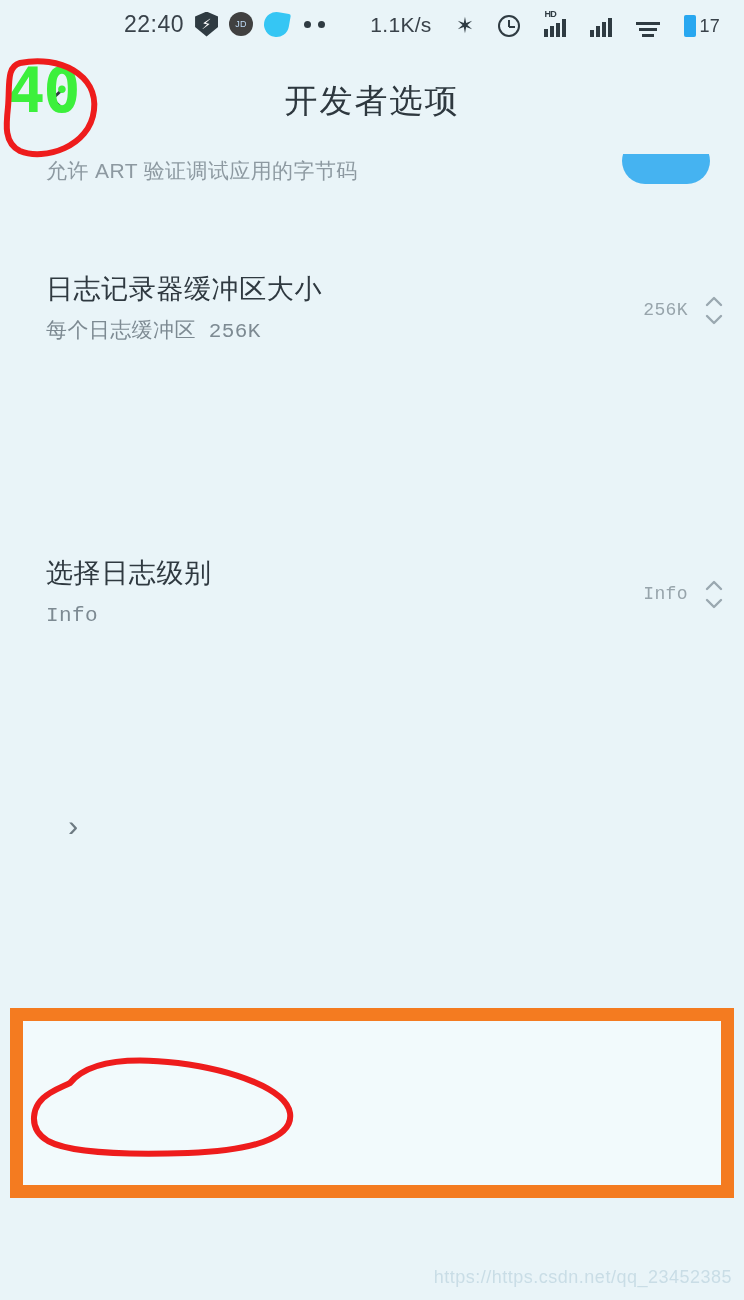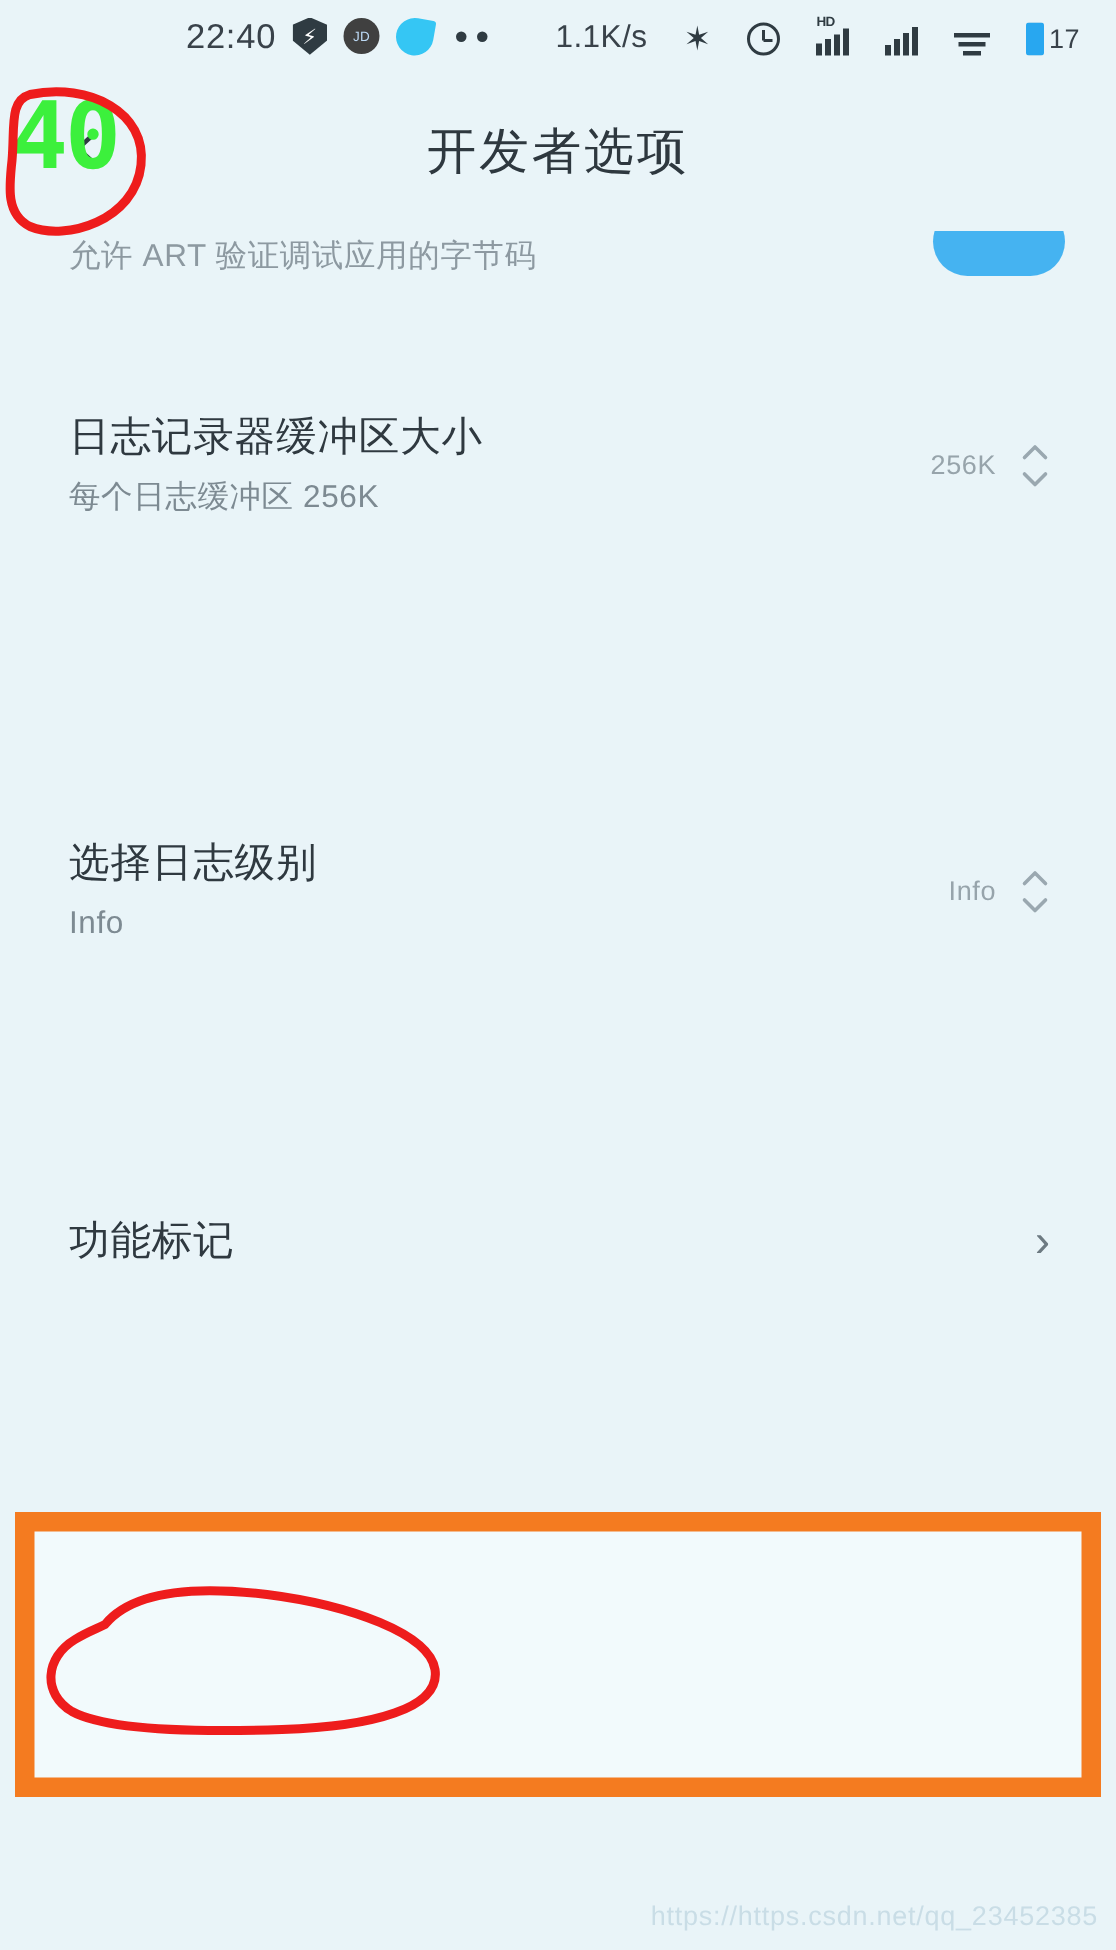--- a/index.html
+++ b/index.html
@@ -55,21 +55,21 @@
   #back-button svg{display:block;}
 
   
   #fps-overlay{ position:absolute; left:8px; top:62px; z-index:40;
     font-family:"DejaVu Sans Mono","Liberation Mono",monospace;
     font-size:62px; font-weight:bold; color:#3cf03c; line-height:.95;
     letter-spacing:-2px; }
 
   
   #settings-list{ position:absolute; left:0; right:0; top:154px; bottom:0; overflow:hidden;margin-left:10px;}
-  .row{ position:relative; display:flex; align-items:center; padding:0 44px 0 36px; }
+  .row{ position:relative; display:flex; align-items:center; padding:0 20px 0 36px;font-family:Liberation Mono, monospace; }
   .row-txt{ flex:1 1 auto; min-width:0; }
   .row-title{ font-size:27px; color:#2f3940; letter-spacing:.6px; line-height:1.25;}
   .row-sub{ font-size:21px; color:#7d8a92; margin-top:9px; line-height:1.3; letter-spacing:.4px;}
   .row-right{ flex:0 0 auto; display:flex; align-items:center; gap:16px; margin-left:18px;}
   .val{ font-size:18px; color:#97a4ab; letter-spacing:.4px;}
   .chev{ color:#6d7a82; font-size:30px; line-height:1; font-weight:300;}
   .updown{ display:flex; flex-direction:column; gap:5px; color:#8e9ca4;}
   .updown svg{display:block;}
 
   
@@ -200,23 +200,20 @@
             <polyline points="3,10 10,3 17,10" fill="none" stroke="#9aa8b0" stroke-width="2.4" stroke-linecap="round" stroke-linejoin="round"></polyline>
           </svg>
         <svg width="20" height="13" viewBox="0 0 20 13">
             <polyline points="3,3 10,10 17,3" fill="none" stroke="#9aa8b0" stroke-width="2.4" stroke-linecap="round" stroke-linejoin="round"></polyline>
           </svg>
       </span>
     </div>
   </div>
 
   <div class="row" style="top:368px;height:100px">
-    <div class="row-txt">
-      <div class="row-title">功能标记</div>
-    </div>
     <div class="row-right">
       <span class="chev">›</span>
     </div>
   </div>
 
   <div class="row" style="top:468px;height:140px">
     <div class="row-txt">
       <div class="row-title">启用 GPU 调试层</div>
       <div class="row-sub">允许为调试应用加载 GPU 调试层</div>
     </div>

